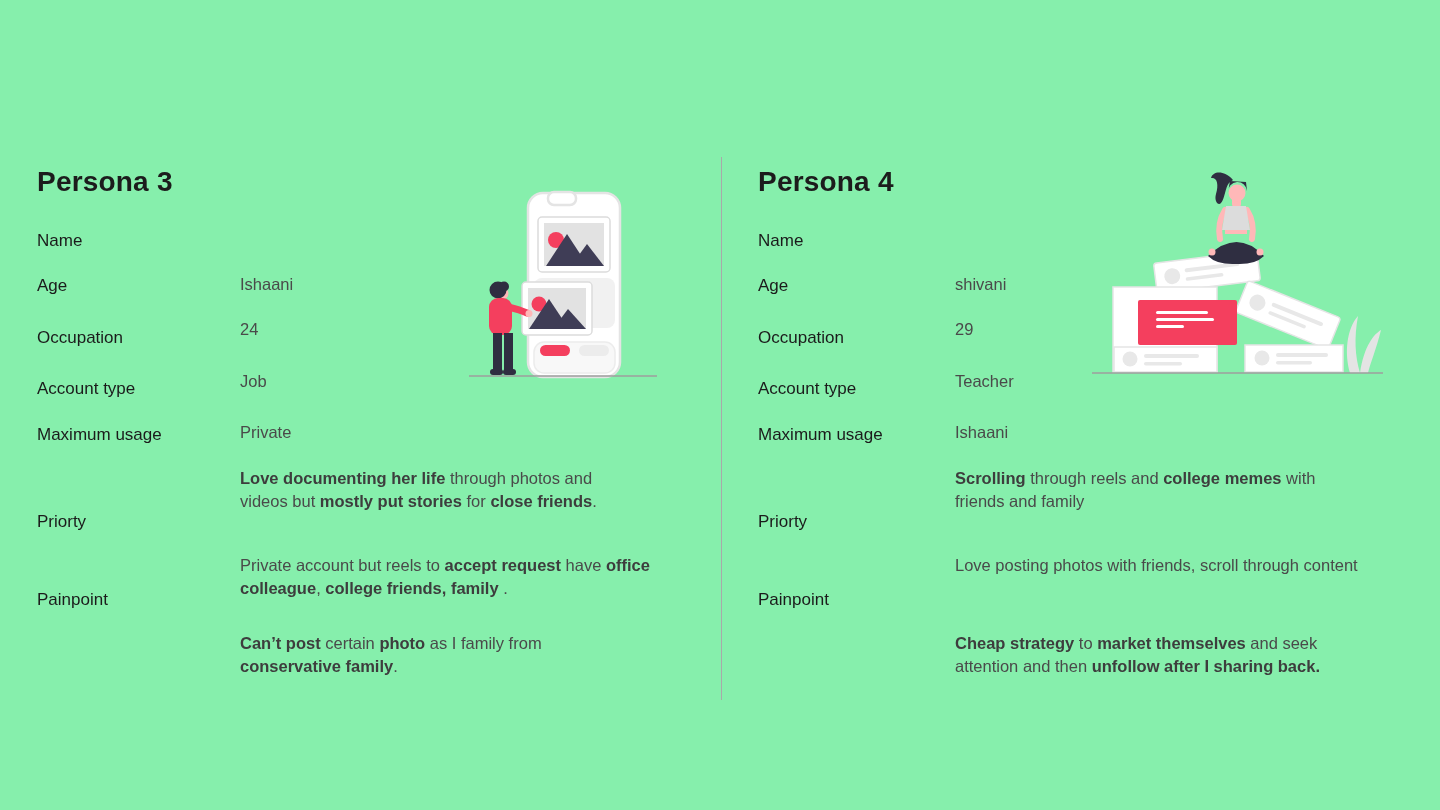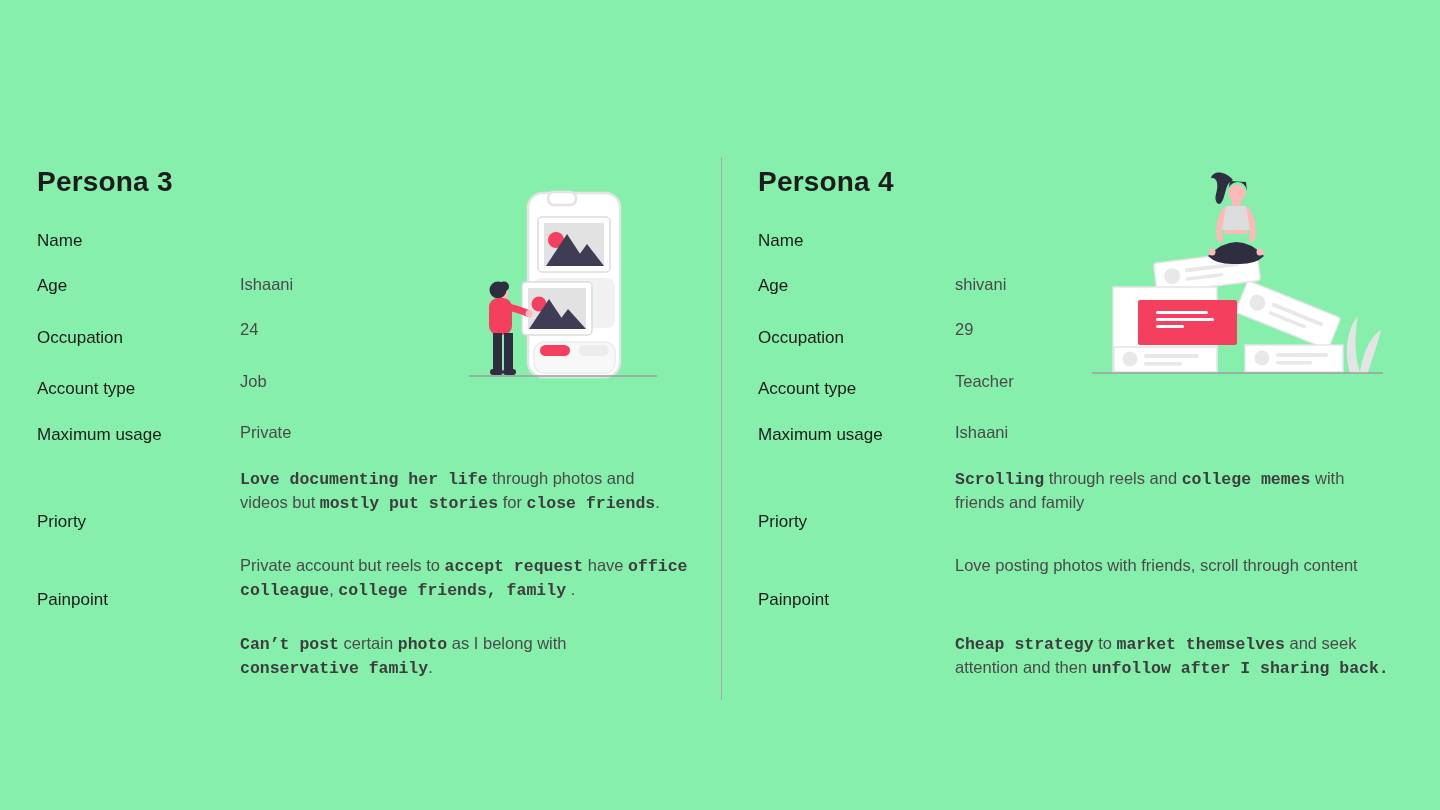--- a/index.html
+++ b/index.html
@@ -14,21 +14,21 @@
   .title { position:absolute; top:6px; left:0;
            font-size:28px; font-weight:700; color:#1c1c1c; letter-spacing:.2px; }
 
   .row { position:absolute; left:0; width:100%; }
   .label { position:absolute; left:0; width:190px;
            font-size:17px; font-weight:400; color:#1b1b1b; line-height:23px; }
   .value { position:absolute; top:0; font-size:16.5px; color:#4a4a4a;
            line-height:23px; white-space:pre-wrap;margin-top:44px; }
   .panel-left  .value { left:203px; width:470px; }
   .panel-right .value { left:197px; width:480px; }
-  .seg-b { font-weight:700; color:#3d3d3d;font-family:Liberation Mono, monospace; }
+  .seg-b { font-weight:700; color:#3d3d3d; }
 
   
   .r0 { top:69px; }  .r1 { top:114px; } .r2 { top:166px; } .r3 { top:217px; }
   .r4 { top:263px; } .r5 { top:350px; } .r6 { top:428px; }
 
   .divider { position:absolute; left:721px; top:157px; width:1px; height:543px;
              background:#a9a9a9; }
 
   .illus { position:absolute; }
   .illus-phone    { left:468px; top:183px; }
@@ -63,21 +63,21 @@
       <div class="value"><span class="seg-b">Love documenting her life</span><span> through photos and
 videos but </span><span class="seg-b">mostly put stories</span><span> for </span><span class="seg-b">close friends</span><span>.</span></div>
     </div>
     <div class="row r5">
       <div class="label">Priorty</div>
       <div class="value"><span>Private account but reels to </span><span class="seg-b">accept request</span><span> have </span><span class="seg-b">office
 colleague</span><span>, </span><span class="seg-b">college friends, family</span><span> .</span></div>
     </div>
     <div class="row r6">
       <div class="label">Painpoint</div>
-      <div class="value"><span class="seg-b">Can’t post</span><span> certain </span><span class="seg-b">photo</span><span> as I belong with
+      <div class="value"><span class="seg-b">Can’t post</span><span> certain </span><span class="seg-b">photo</span><span> as I family from
 </span><span class="seg-b">conservative family</span><span>.</span></div>
     </div>
   </section>
 
   <svg class="illus illus-phone" width="190" height="196" viewBox="0 0 190 196">
 
     <g>
       <rect x="60" y="10" width="92" height="184" rx="15" fill="#ffffff" stroke="#e4e4e4" stroke-width="2.5"></rect>
       <rect x="80" y="9" width="28" height="13" rx="6" fill="#ffffff" stroke="#e4e4e4" stroke-width="2.5"></rect>
       <rect x="66" y="95" width="81" height="50" rx="8" fill="#f1f1f1"></rect>

